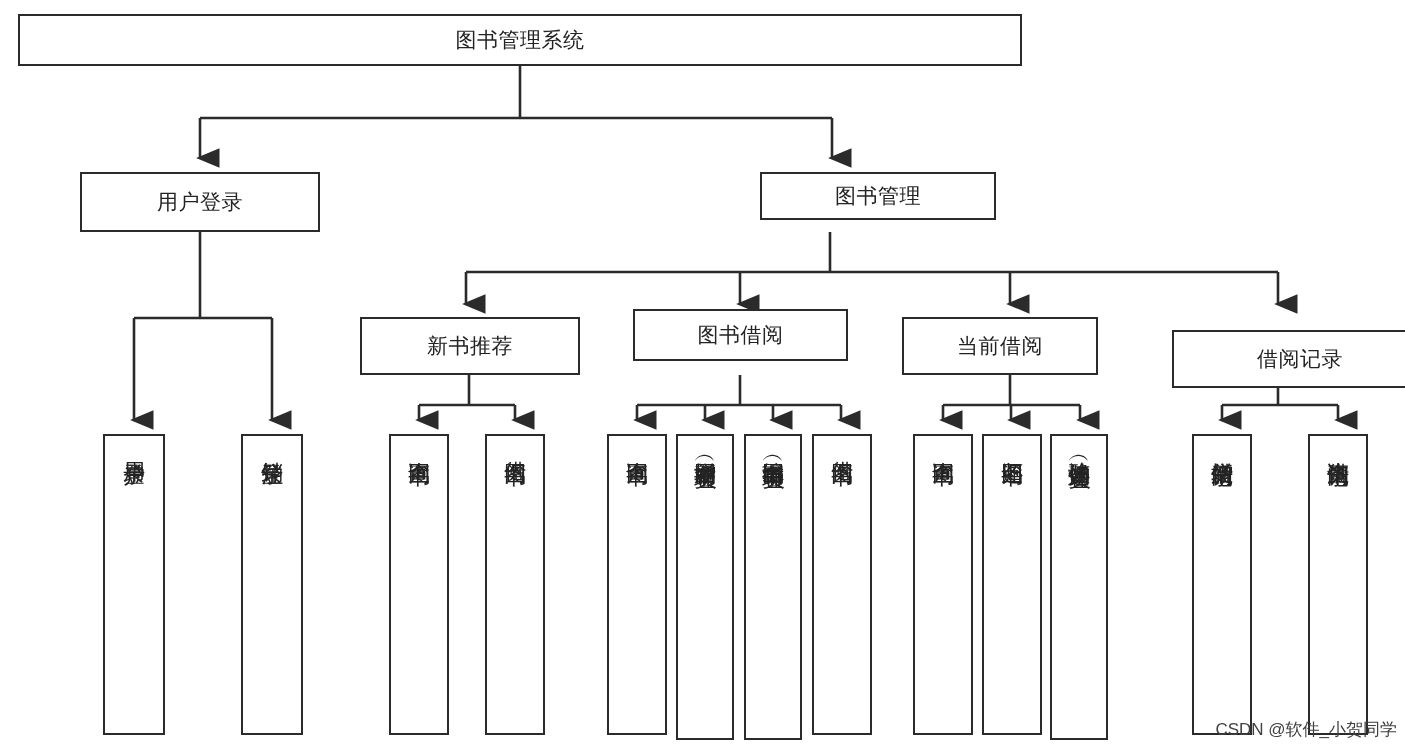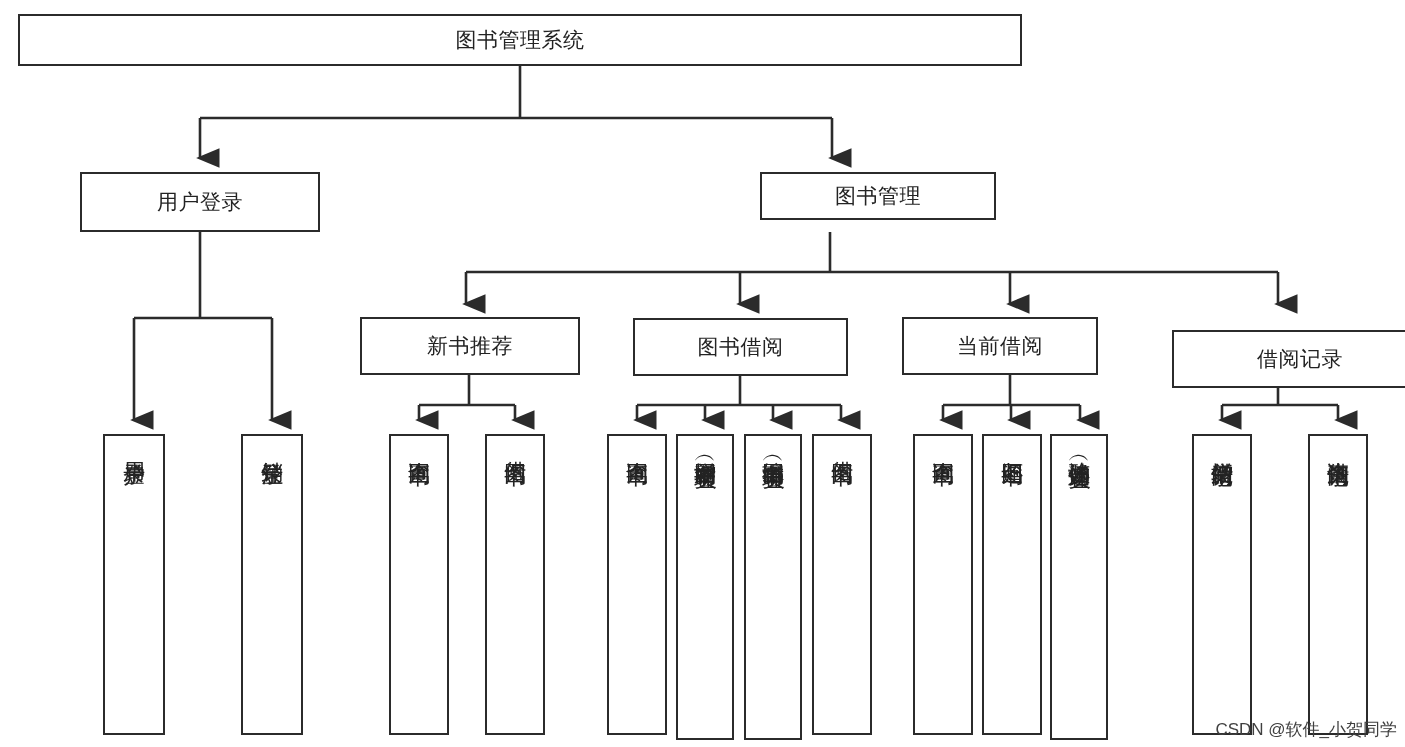--- a/index.html
+++ b/index.html
@@ -135,21 +135,21 @@
   <div class="node horiz" style="left:80px; top:172px; width:240px; height:60px;">
     <span class="lbl">用户登录</span>
   </div>
   <div class="node horiz" style="left:712px; top:172px; width:236px; height:48px;margin-left:48px;">
     <span class="lbl">图书管理</span>
   </div>
 
   <div class="node horiz" style="left:360px; top:317px; width:220px; height:58px;">
     <span class="lbl">新书推荐</span>
   </div>
-  <div class="node horiz" style="left:633px; top:318px; width:215px; height:58px;">
+  <div class="node horiz" style="left:633px; top:309px; width:215px; height:52px;">
     <span class="lbl">图书借阅</span>
   </div>
   <div class="node horiz" style="left:902px; top:317px; width:196px; height:58px;">
     <span class="lbl">当前借阅</span>
   </div>
   <div class="node horiz" style="left:1172px; top:330px; width:256px; height:58px;">
     <span class="lbl">借阅记录</span>
   </div>
 
   <div class="node vert" style="left:103px; top:434px; width:62px; height:301px;">

